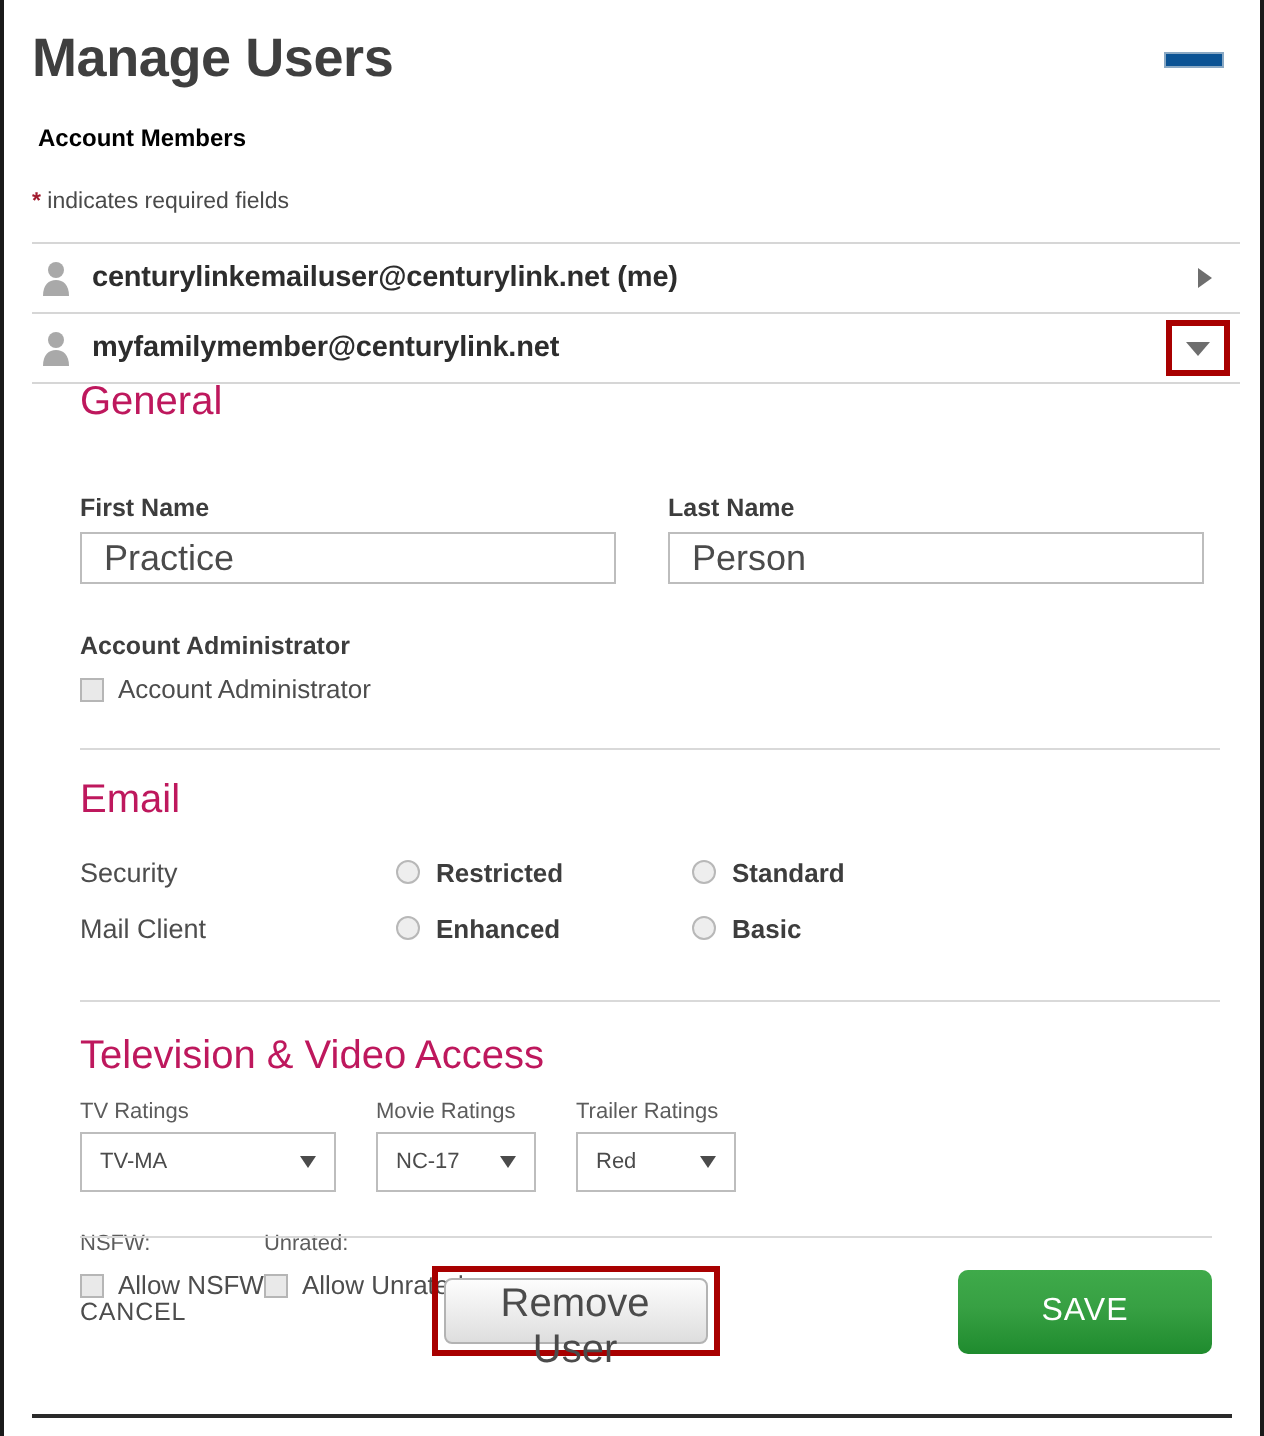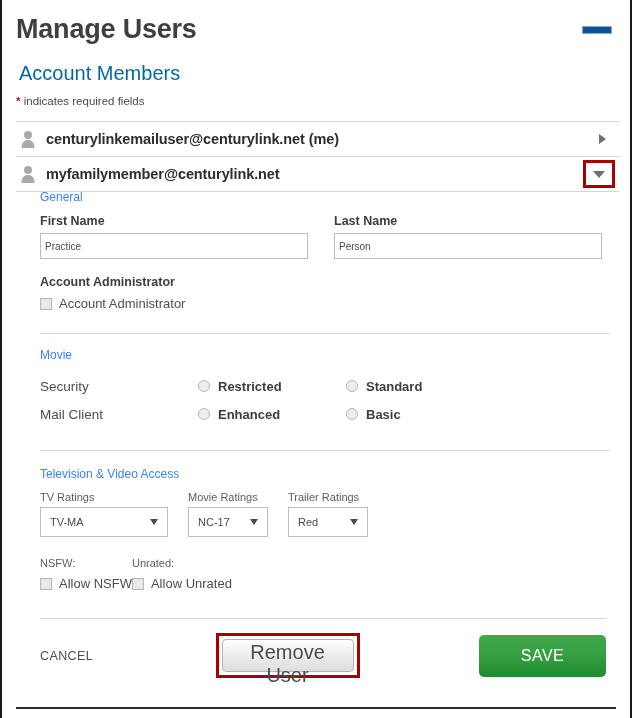--- a/index.html
+++ b/index.html
@@ -44,23 +44,23 @@
     right: 18px;
     top: 26px;
     width: 30px;
     height: 8px;
     background: #0b5394;
     border: 1px solid #8aa9c4;
     box-sizing: border-box;
     cursor: pointer;
   }
   .section-heading {
-    font-size: 20px;
-    color: #0369a1;
-    font-weight: normal;
+    font-size: 12px;
+    color: #000000;
+    font-weight: bold;
   }
   .account-members {
     position: absolute;
     left: 17px;
     top: 62px;
   }
   .required-note {
     position: absolute;
     left: 14px;
     top: 95px;
@@ -138,47 +138,48 @@
   }
 
   
   .form-body {
     position: absolute;
     left: 38px;
     top: 190px;
     width: 570px;
   }
   .sub-heading {
-    font-size: 12px;
-    color: #3b82f6;
+    font-size: 20px;
+    color: #be185d;
     margin-bottom: 10px;
   }
   .field-label {
     font-size: 12.5px;
     font-weight: bold;
     color: #3d3d3d;
     margin-bottom: 5px;
+    margin-top: 24px;
   }
   .name-row {
     display: flex;
     gap: 26px;
   }
   .name-col {
     width: 268px;
   }
   .text-input {
     width: 100%;
     height: 26px;
     box-sizing: border-box;
     border: 1px solid #bdbdbd;
     background: #ffffff;
     font-family: "Liberation Sans", sans-serif;
-    font-size: 10px;
+    font-size: 18px;
     color: #4b4b4b;
-    padding: 0 4px;
+    padding: 0 11px;
     outline: none;
   }
   .admin-block {
     margin-top: 16px;
   }
   .cb-line {
     display: flex;
     align-items: center;
     margin-top: 7px;
     cursor: pointer;
@@ -413,21 +414,21 @@
         <div class="field-label">Account Administrator</div>
         <div class="cb-line">
           <span class="checkbox"></span>
           <span class="cb-text">Account Administrator</span>
         </div>
       </div>
 
       <div class="divider"></div>
 
       <div class="email-section">
-        <div class="sub-heading">Movie</div>
+        <div class="sub-heading">Email</div>
 
         <div class="radio-grid">
           <div class="radio-row">
             <span class="radio-row-label">Security</span>
             <span class="radio-opt">
               <span class="radio"></span>
               <span class="radio-text">Restricted</span>
             </span>
             <span class="radio-opt">
               <span class="radio"></span>

